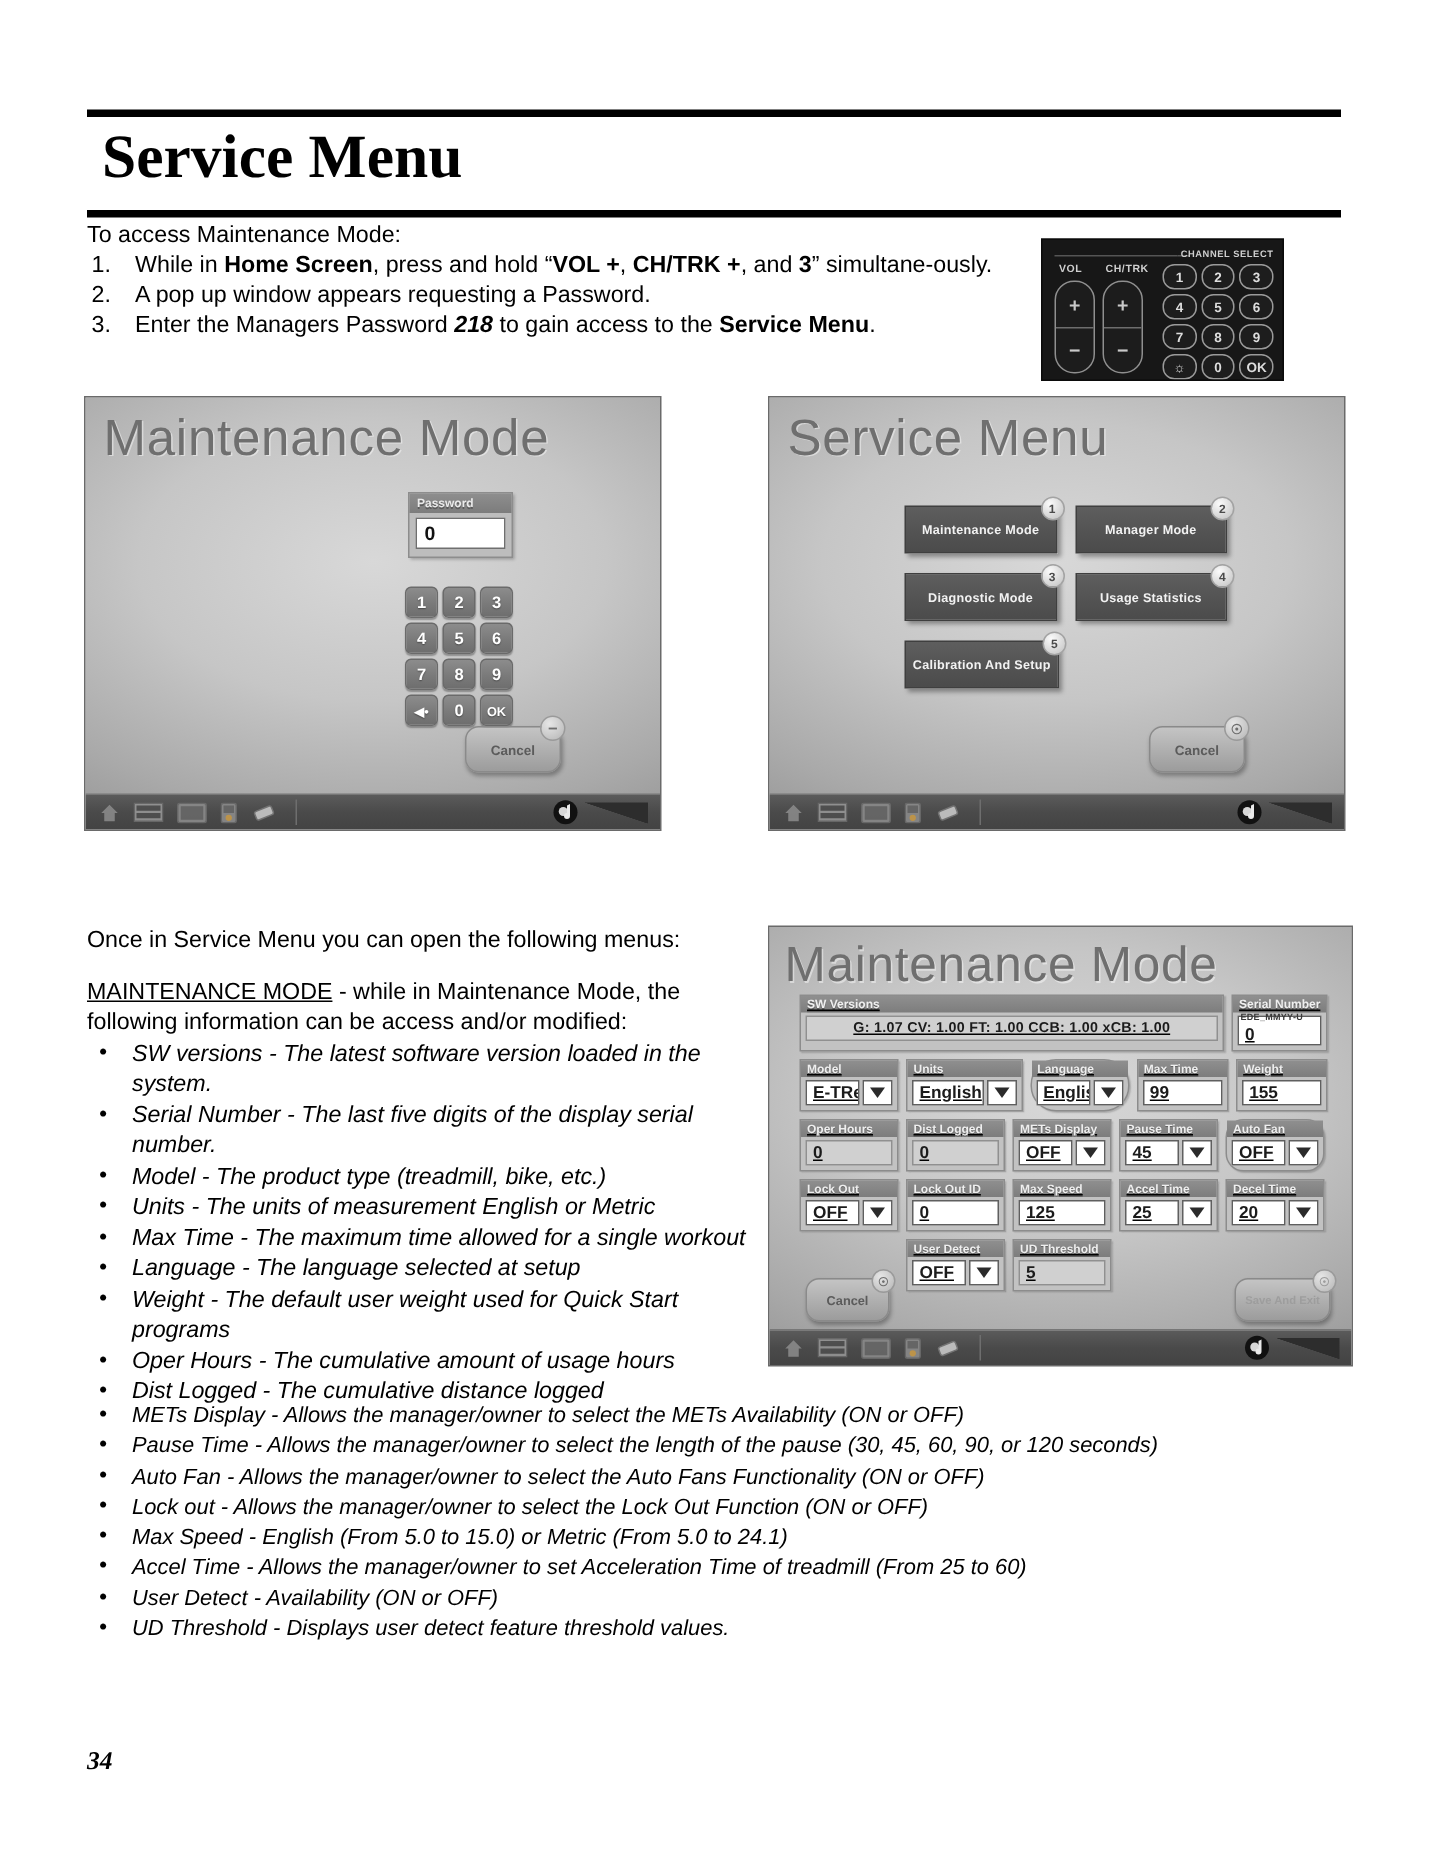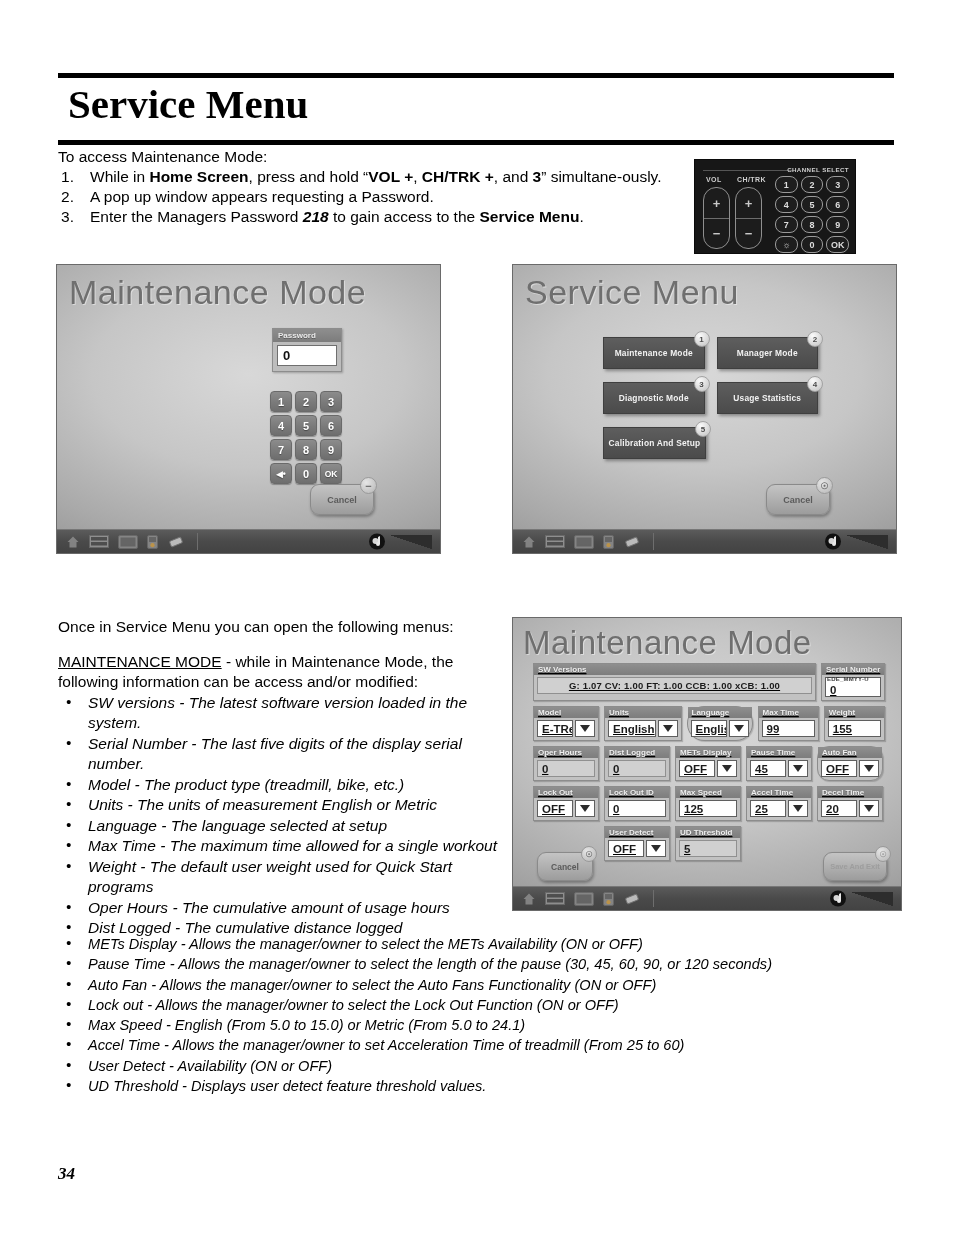--- a/index.html
+++ b/index.html
@@ -629,22 +629,22 @@
 
   <div class="body-left">
     <p>Once in Service Menu you can open the following menus:</p>
     <div class="spacer-line"></div>
     <p><span class="u">MAINTENANCE MODE</span><span>  - while in Maintenance Mode, the following information can be access and/or modified:</span></p>
     <ul class="bullets" id="bullets-left">
         <li>SW versions - The latest software version loaded in the system.</li>
         <li>Serial Number - The last five digits of the display serial number.</li>
         <li>Model - The product type (treadmill, bike, etc.)</li>
         <li>Units - The units of measurement English or Metric</li>
+        <li>Max Time - The maximum time allowed for a single workout</li>
         <li>Language - The language selected at setup</li>
-        <li>Max Time - The maximum time allowed for a single workout</li>
         <li>Weight - The default user weight used for Quick Start programs</li>
         <li>Oper Hours - The cumulative amount of usage hours</li>
         <li>Dist Logged - The cumulative distance logged</li>
       </ul>
   </div>
 
   <div class="body-wide">
     <ul class="bullets" id="bullets-wide">
         <li>METs Display - Allows the manager/owner to select the METs Availability (ON or OFF)</li>
         <li>Pause Time - Allows the manager/owner  to select the length of the pause (30, 45, 60, 90, or 120 seconds)</li>

